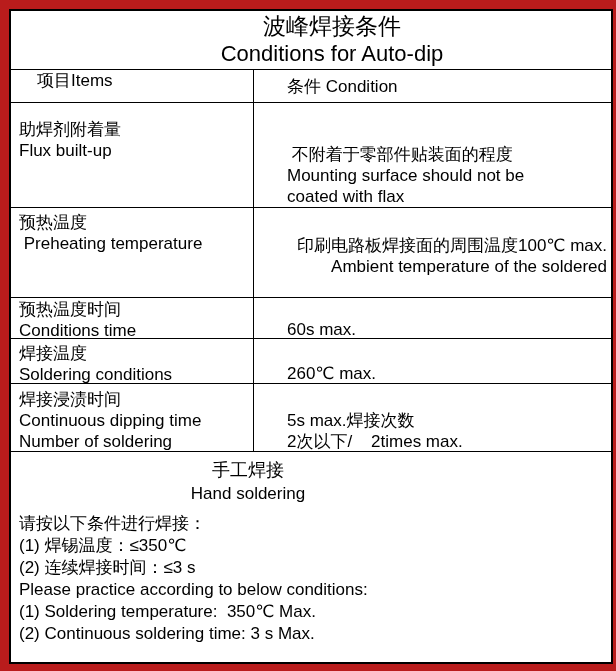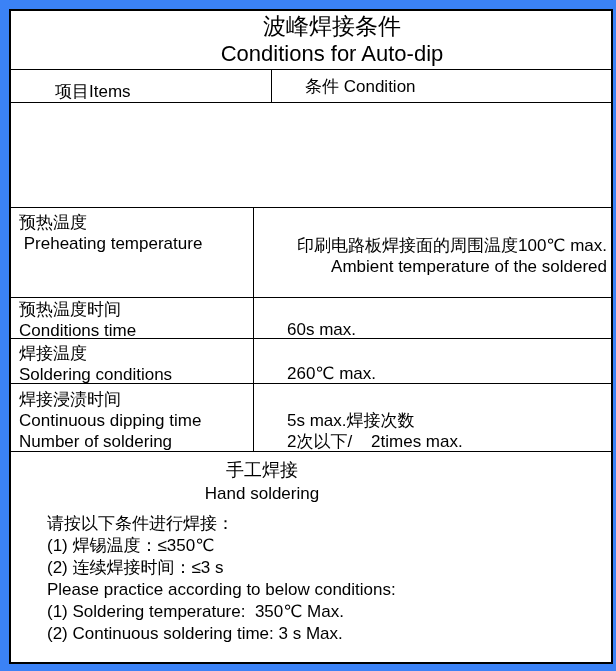--- a/index.html
+++ b/index.html
@@ -1,37 +1,37 @@
 <!DOCTYPE html>
 <html><head>
 <meta charset="utf-8">
 <style>
   * { margin: 0; padding: 0; box-sizing: border-box; }
   html, body { background: #ffffff; }
   .page {
     position: relative;
     width: 616px;
     height: 671px;
-    background: #3b82f6;
+    background: #b91c1c;
     font-family: "Liberation Sans", "DejaVu Sans", sans-serif;
     color: #000000;
   }
   .doc-table {
     position: absolute;
     left: 9px;
     top: 9px;
     width: 604px;
     height: 655px;
     border: 2px solid #000000;
     background: #ffffff;
     display: flex;
     flex-direction: column;
   }
   .section { border-bottom: 1.5px solid #000000; }
-  .section:last-child { border-bottom: none; margin-left: 28px; }
+  .section:last-child { border-bottom: none; }
 
   
   .title-block {
     height: 59px;
     padding-top: 1px;
     padding-left: 42px;
     text-align: center;
   }
   .title-zh { font-size: 23px; line-height: 28px; }
   .title-en { font-size: 22px; line-height: 27px; }
@@ -50,21 +50,21 @@
     padding-right: 4px;
   }
   .line {
     font-size: 17px;
     line-height: 21px;
     white-space: pre-wrap;
   }
 
   
   .row-header { height: 33px; }
-  .row-header .cell-left { display: flex; align-items: flex-end; padding-left: 26px; margin-left: 18px; }
+  .row-header .cell-left { display: flex; align-items: flex-start; padding-left: 26px; }
   .row-header .cell-right { display: flex; align-items: center; }
 
   
   .row-1 { height: 105px; }
   .row-1 .cell-left  { padding-top: 16px; }
   .row-1 .cell-right { padding-top: 41px; }
 
   .row-2 { height: 90px; }
   .row-2 .cell-left  { padding-top: 4px; }
   .row-2 .cell-right { padding-top: 27px; text-align: right; }
@@ -103,20 +103,29 @@
     <div class="section row row-header">
       <div class="cell-left">
         <span class="line">项目Items</span>
       </div>
       <div class="cell-right">
         <span class="line">条件 Condition</span>
       </div>
     </div>
 
     <div class="section row row-1">
+      <div class="cell-left">
+        <div class="line">助焊剂附着量</div>
+        <div class="line">Flux built-up</div>
+      </div>
+      <div class="cell-right">
+        <div class="line"> 不附着于零部件贴装面的程度</div>
+        <div class="line">Mounting surface should not be</div>
+        <div class="line">coated with flax</div>
+      </div>
     </div>
 
     <div class="section row row-2">
       <div class="cell-left">
         <div class="line">预热温度</div>
         <div class="line"> Preheating temperature</div>
       </div>
       <div class="cell-right">
         <div class="line"> 印刷电路板焊接面的周围温度100℃ max.</div>
         <div class="line">Ambient temperature of the soldered</div>

